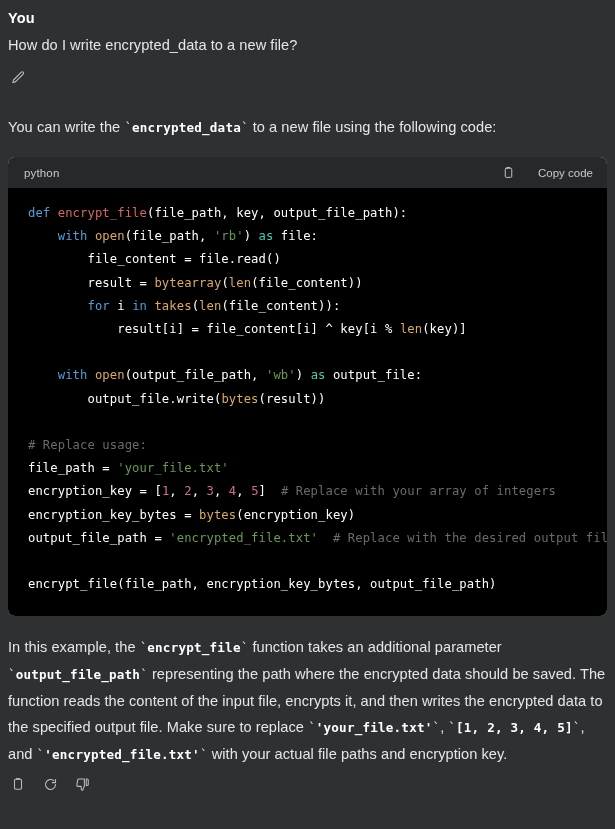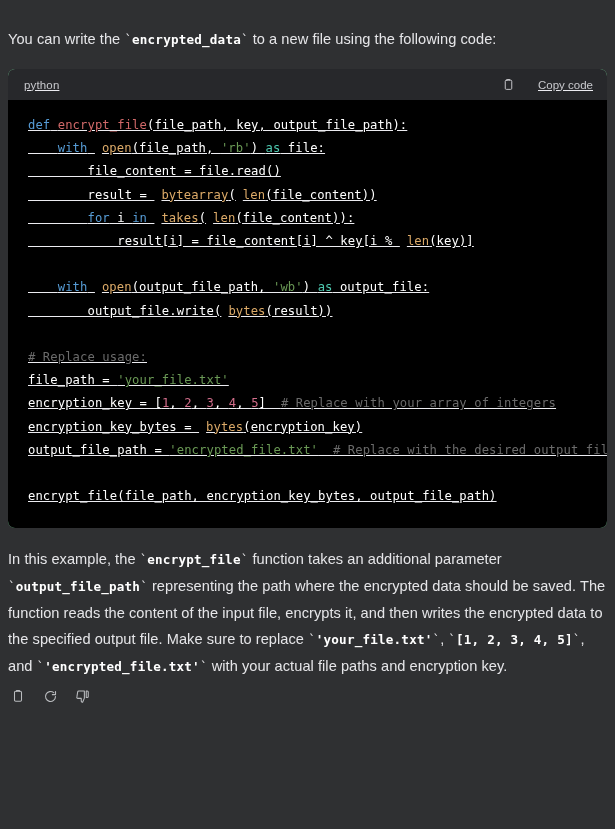--- a/index.html
+++ b/index.html
@@ -75,21 +75,20 @@
 
   
   .assistant { margin-top: 26px; }
 
   
   .codeblock {
     margin: 16px 8px 0 8px;
     border-radius: 7px;
     overflow: hidden;
     background: #86efac;
-    text-decoration: underline;
   }
   .code-header {
     background: #27282b;
     height: 31px;
     display: flex;
     align-items: center;
     justify-content: space-between;
     padding: 0 14px 0 16px;
     box-sizing: border-box;
   }
@@ -119,40 +118,51 @@
     font-size: 12.2px;
     line-height: 23.2px;
     color: #ffffff;
     white-space: pre;
     letter-spacing: 0.1px;
   }
   
   .kw  { color: #569cd6; }  
   .as  { color: #4ec9b0; }  
   .fn  { color: #d16969; }  
-  .bi  { color: #dcaa68; margin-left: 7px; }  
+  .bi  { color: #dcaa68; }  
   .str { color: #6a9955; }
   .num { color: #d16d8a; }
   .cmt { color: #6b6b6b; }
 
   
   .actions {
     display: flex;
     align-items: center;
     gap: 12px;
     padding: 4px 8px 0 8px;
     margin-top: 2px;
   }
   .actions .icon-btn { color: #b9bbbe; }
 </style>
 </head>
 <body>
 
 <div class="page">
 
+  <div class="msg">
+    <div class="author user-author">You</div>
+    <div class="body-text">How do I write encrypted_data to a new file?</div>
+    <div class="edit-row">
+      <span class="icon-btn">
+        <svg width="15" height="15" viewBox="0 0 24 24" fill="none" stroke="currentColor" stroke-width="1.7" stroke-linecap="round" stroke-linejoin="round">
+          <path d="M16.5 3.5a2.12 2.12 0 0 1 3 3L7 19l-4 1 1-4Z"></path>
+        </svg>
+      </span>
+    </div>
+  </div>
 
   <div class="msg assistant">
 
     <div class="body-text">
       <span>You can write the </span><span class="tick">`</span><code class="inline">encrypted_data</code><span class="tick">`</span><span> to a new file using the following code:</span>
     </div>
   </div>
 
   <div class="codeblock">
     <div class="code-header">

